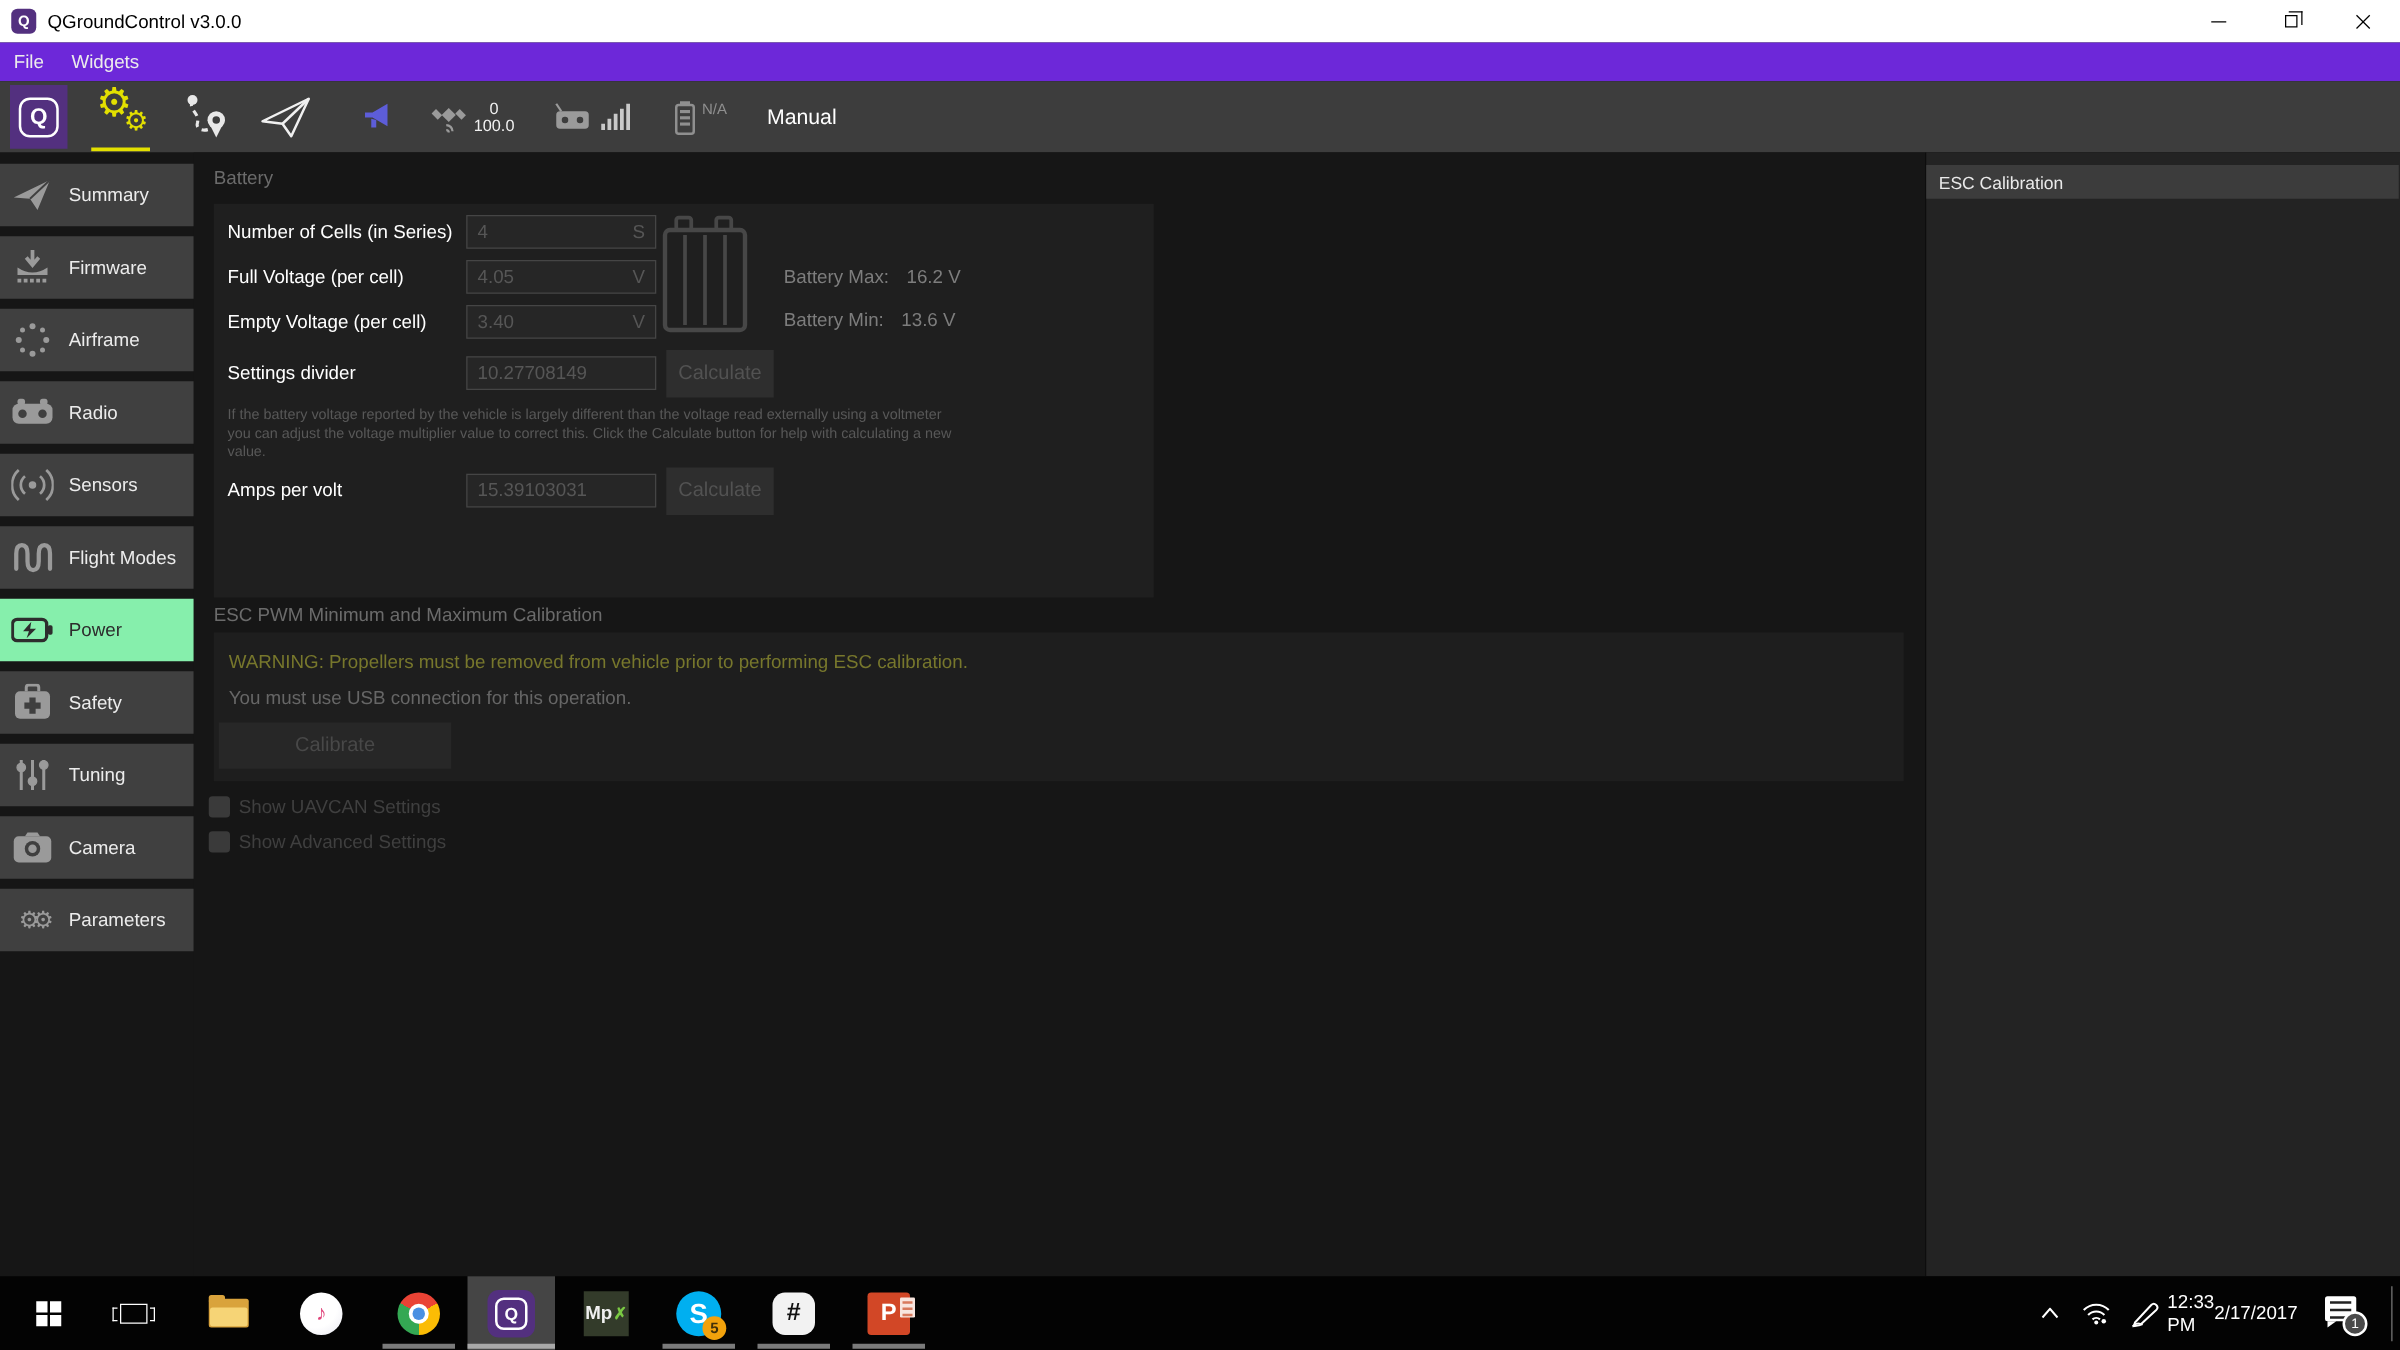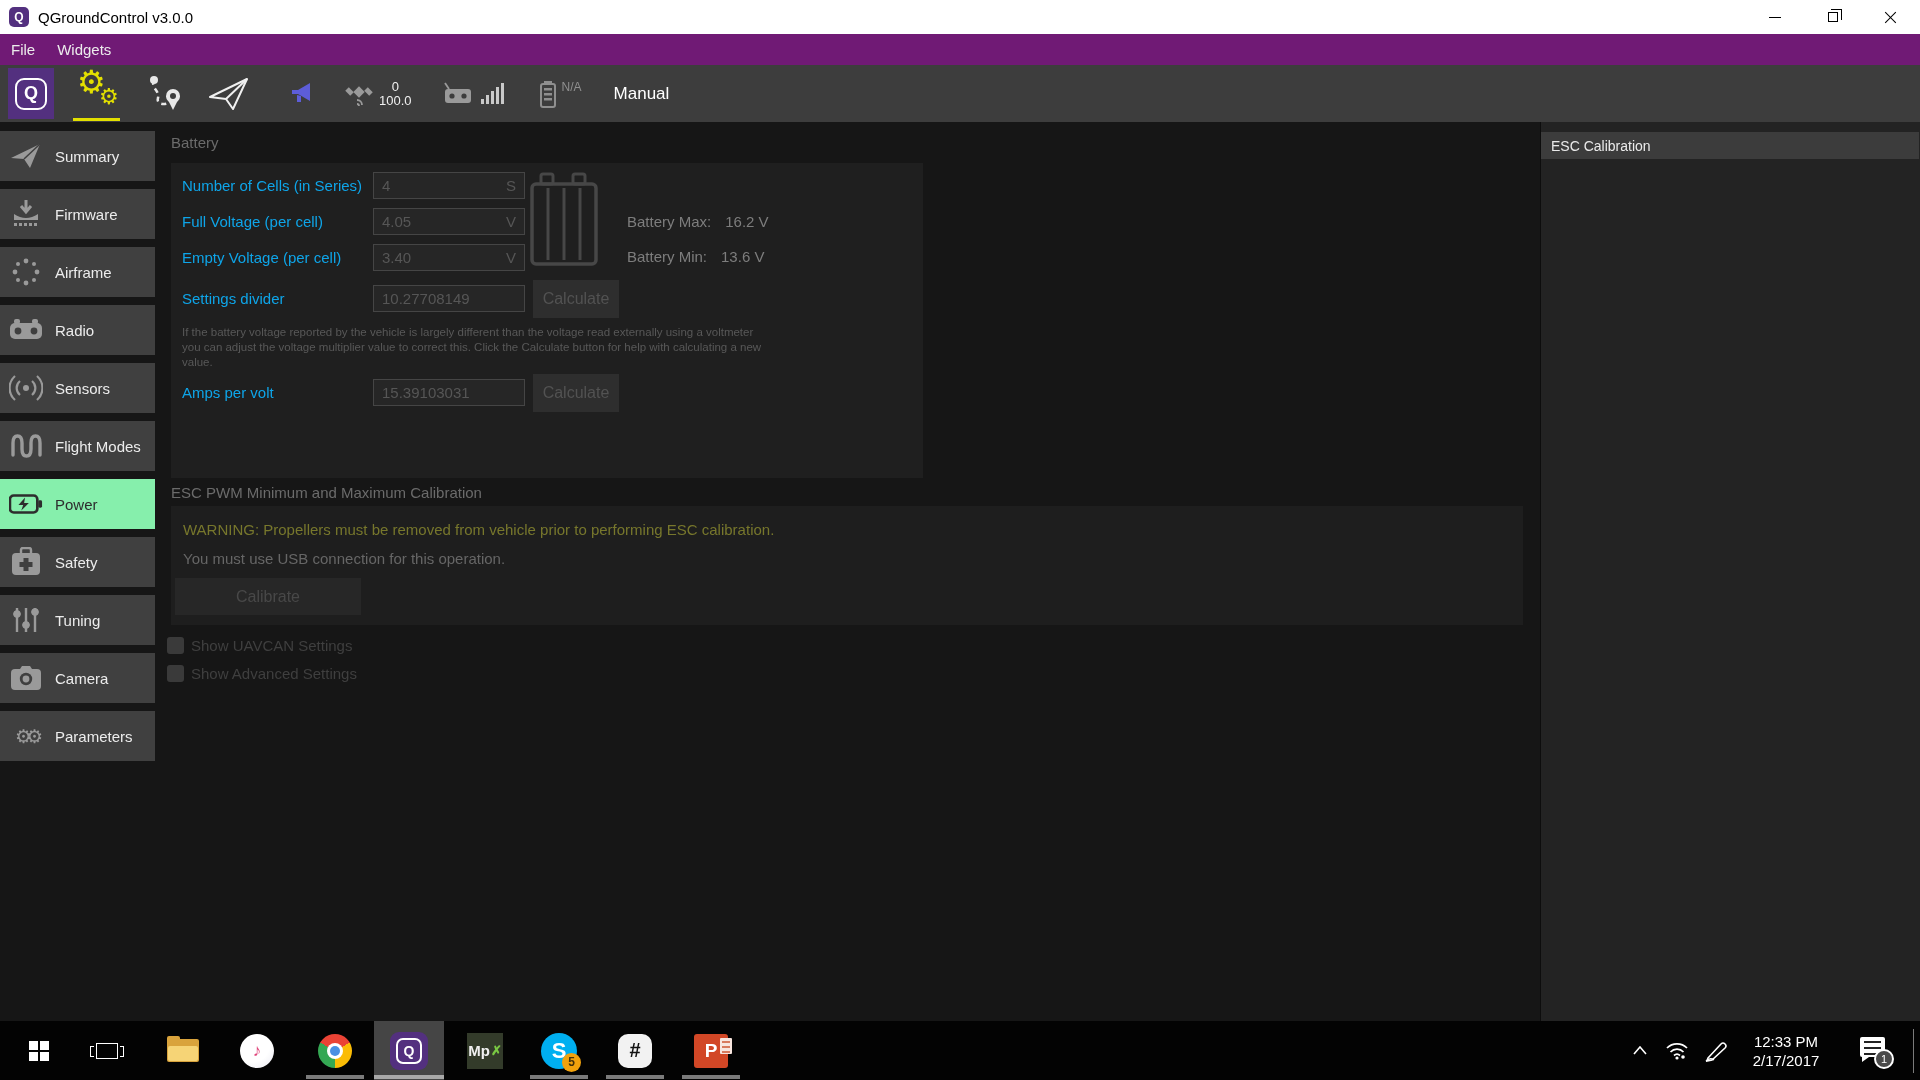--- a/index.html
+++ b/index.html
@@ -14,21 +14,21 @@
   .win-btns { margin-left:auto; display:flex; height:34px; }
   .win-btn { width:58px; height:34px; display:flex; align-items:center; justify-content:center; }
   .glyph-min { width:12px; height:0; border-top:1px solid #000; }
   .glyph-restore { position:relative; width:10px; height:10px; border:1px solid #000; background:#fff; }
   .glyph-restore:before { content:""; position:absolute; left:2px; top:-4px; width:10px; height:10px; border:1px solid #000; border-left:none; border-bottom:none; }
   .glyph-close { position:relative; width:12px; height:12px; }
   .glyph-close:before, .glyph-close:after { content:""; position:absolute; left:5px; top:-1px; width:1px; height:15px; background:#000; }
   .glyph-close:before { transform:rotate(45deg); } .glyph-close:after { transform:rotate(-45deg); }
 
   
-  .menubar { position:absolute; top:34px; left:0; width:1920px; height:31px; background:#701a75; display:flex; align-items:center; color:#ececec; font-size:15px; }
+  .menubar { position:absolute; top:34px; left:0; width:1920px; height:31px; background:#6d28d9; display:flex; align-items:center; color:#ececec; font-size:15px; }
   .menu-item { padding:0 11px; height:31px; display:flex; align-items:center; }
 
   
   .toolbar { position:absolute; top:65px; left:0; width:1920px; height:57px; background:#3d3d3d; display:flex; align-items:center; }
   .qgc-view-btn { width:46px; height:51px; margin-left:8px; margin-top:0; background:#53307f; display:flex; align-items:center; justify-content:center; }
   .qgc-logo { width:32px; height:32px; border:2.5px solid #fff; border-radius:9px; display:flex; align-items:center; justify-content:center; color:#fff; font-size:18px; font-weight:bold; }
   .gears-btn { position:relative; width:48px; height:51px; margin-left:21px; }
   .gear-big { position:absolute; left:2px; top:-2px; font-size:32px; color:#e3e000; line-height:32px; }
   .gear-small { position:absolute; left:24px; top:18px; font-size:22px; color:#e3e000; line-height:22px; }
   .gears-underline { position:absolute; left:73px; bottom:1px; width:47px; height:3px; background:#e3e000; }
@@ -55,21 +55,21 @@
   .param-gears { color:#9a9a9a; font-size:19px; line-height:19px; letter-spacing:-6px; }
 
   
   .content { position:absolute; left:155px; top:0; width:1385px; height:899px; background:#161616; }
   .sec-title { position:absolute; font-size:15px; color:#6b6b6b; }
   .battery-title { left:16px; top:12px; }
   .esc-title { left:16px; top:362px; }
   .battery-panel { position:absolute; left:16px; top:41px; width:752px; height:315px; background:#1f1f1f; }
   .frow { position:absolute; left:0; width:100%; height:27px; }
   .r1{top:9px;} .r2{top:45px;} .r3{top:81px;} .r4{top:122px;} .r5{top:216px;}
-  .flabel { position:absolute; left:11px; top:0; line-height:27px; font-size:15px; color:#0ea5e9; }
+  .flabel { position:absolute; left:11px; top:0; line-height:27px; font-size:15px; color:#ffffff; }
   .finput { position:absolute; left:202px; top:0; width:152px; height:27px; background:#262626; border:1px solid #454545; color:#565656; font-size:15px; line-height:25px; padding:0 8px; display:flex; }
   .finput .suffix { margin-left:auto; color:#565656; }
   .calc-btn { position:absolute; left:362px; width:86px; height:38px; background:#2e2e2e; color:#525252; font-size:16px; display:flex; align-items:center; justify-content:center; }
   .calc1 { top:117px; } .calc2 { top:211px; }
   .help-text { position:absolute; left:11px; width:580px; font-size:11.5px; line-height:15px; color:#585858; }
   .help1 { top:162px; } .help2 { top:259px; }
   .batt-graphic { position:absolute; left:358px; top:9px; }
   .bstat { position:absolute; left:456px; font-size:15px; color:#7d7d7d; display:flex; }
   .bmax { top:50px; } .bmin { top:85px; }
   .bstat .bval { margin-left:14px; }
@@ -115,21 +115,21 @@
   .qgc-ico .inner { width:26px; height:26px; border:2px solid #fff; border-radius:7px; display:flex; align-items:center; justify-content:center; color:#fff; font-size:14px; font-weight:bold; }
   .mp-ico { width:36px; height:36px; background:#333b2a; display:flex; align-items:center; justify-content:center; color:#f0f0f0; font-size:15px; font-weight:bold; }
   .mp-ico .grn { color:#7ac943; font-size:13px; margin-left:1px; }
   .skype-ico { position:relative; width:36px; height:36px; border-radius:50%; background:#00aff0; display:flex; align-items:center; justify-content:center; color:#fff; font-size:22px; font-weight:bold; }
   .skype-badge { position:absolute; right:-4px; bottom:-3px; width:19px; height:19px; border-radius:50%; background:#f2a20c; color:#42300a; font-size:12px; font-weight:bold; display:flex; align-items:center; justify-content:center; }
   .hash-ico { width:34px; height:34px; border-radius:10px; background:#f2f2f2; display:flex; align-items:center; justify-content:center; color:#111; font-size:20px; font-weight:bold; }
   .ppt-ico { position:relative; width:34px; height:34px; background:#d24726; border-radius:3px; display:flex; align-items:center; justify-content:center; color:#fff; font-size:19px; font-weight:bold; }
   .ppt-ico .page { position:absolute; right:-4px; top:4px; width:12px; height:16px; background:#f8e5de; border-radius:1px; }
   .ppt-ico .page i { display:block; height:2px; background:#d87a5d; margin:3px 2px 0 2px; }
   .tray-item { position:absolute; top:0; height:59px; display:flex; align-items:center; justify-content:center; }
-  .clock { position:absolute; left:1736px; top:0; width:100px; height:59px; display:flex; flex-direction:column; align-items:center; justify-content:center; color:#fff; font-size:15px; line-height:19px; }
+  .clock { position:absolute; left:1736px; top:0; width:100px; height:59px; display:flex; flex-direction:row; align-items:center; justify-content:center; color:#fff; font-size:15px; line-height:19px; }
   .notif { position:absolute; left:1852px; top:0; width:48px; height:59px; }
   .notif-bubble { position:absolute; left:8px; top:16px; width:25px; height:20px; background:#fff; border-radius:2px; }
   .notif-bubble:after { content:""; position:absolute; left:2px; bottom:-5px; border-left:7px solid #fff; border-bottom:5px solid transparent; }
   .notif-bubble i { display:block; height:2px; background:#222; margin:4px 4px 0 4px; }
   .notif-badge { position:absolute; left:22px; top:28px; width:20px; height:20px; border-radius:50%; background:#4a4a4a; border:2px solid #fff; color:#fff; font-size:11px; display:flex; align-items:center; justify-content:center; }
   .show-desktop { position:absolute; left:1913px; top:8px; width:1px; height:44px; background:#7a7a7a; }
 </style>
 </head>
 <body>
 

